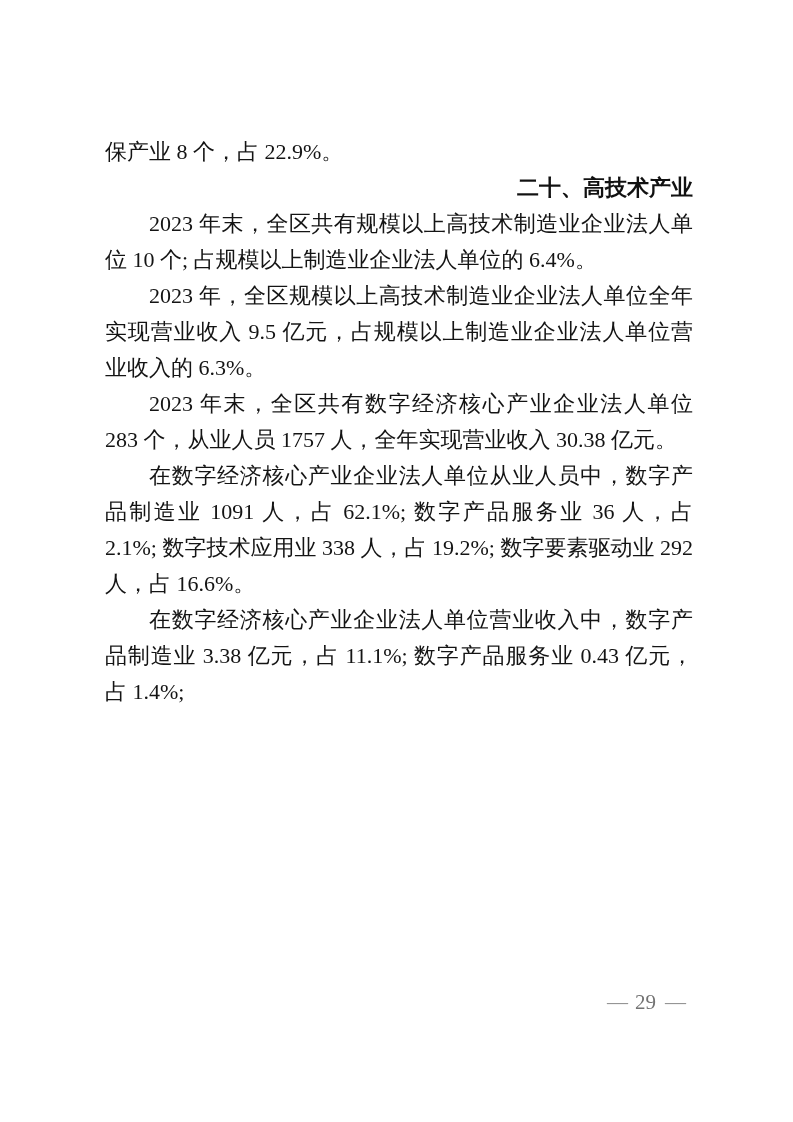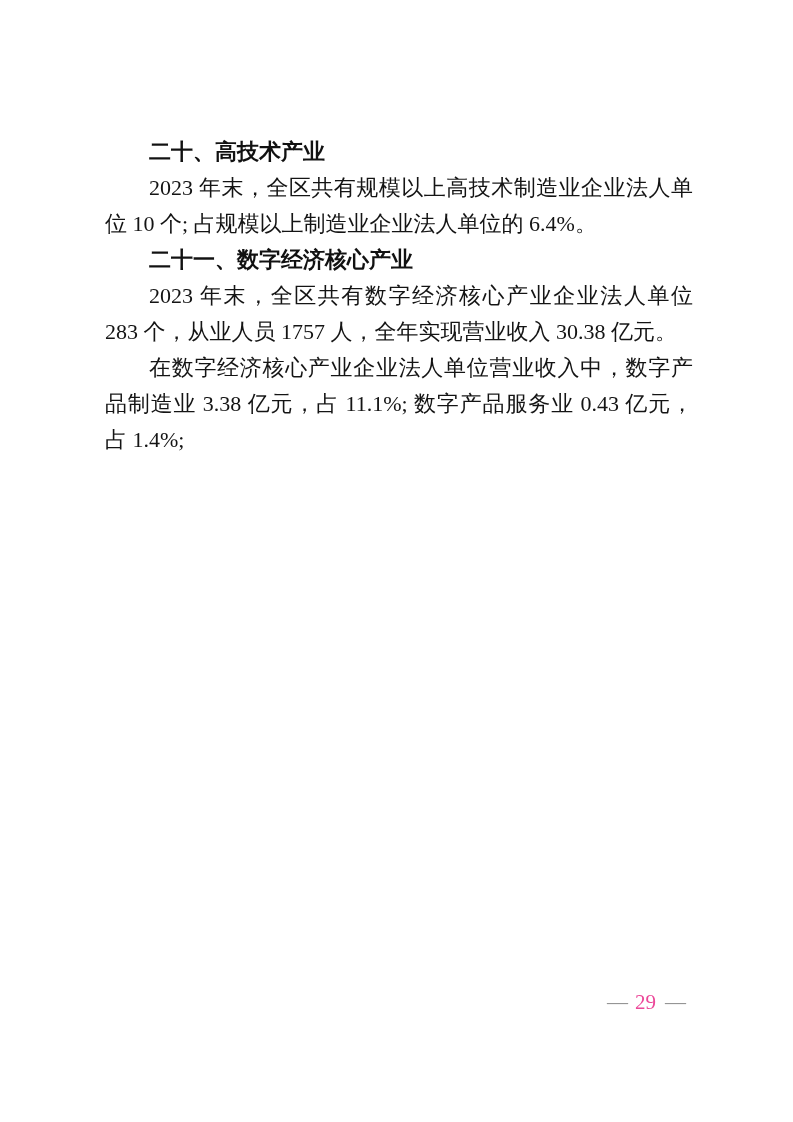--- a/index.html
+++ b/index.html
@@ -37,59 +37,61 @@
     text-indent: 0;
   }
   .section-heading {
     margin: 0;
     padding: 0;
     text-indent: 2em;
     font-size: 22px;
     line-height: 36px;
     font-weight: bold;
     font-family: "Liberation Sans", "DejaVu Sans", sans-serif;
-    text-align: left;
+    text-align: right;
     color: #111111;
   }
   .footer {
     position: absolute;
     top: 988px;
     right: 100px;
     font-size: 21px;
     line-height: 28px;
     color: #222222;
     white-space: nowrap;
   }
   .footer .dash {
     color: #8f8f8f;
     padding: 0 9px;
     letter-spacing: -2px;
   }
   .footer .num {
-    color: #ec4899;
+    color: #737373;
   }
 </style>
 </head>
 <body>
 
 <div class="page">
 
   <div class="content">
+    <p class="para para-continuation">保产业 8 个，占 22.9%。</p>
 
     <p class="section-heading">二十、高技术产业</p>
 
     <p class="para">2023 年末，全区共有规模以上高技术制造业企业法人单位 10 个; 占规模以上制造业企业法人单位的 6.4%。</p>
 
+    <p class="para">2023 年，全区规模以上高技术制造业企业法人单位全年实现营业收入 9.5 亿元，占规模以上制造业企业法人单位营业收入的 6.3%。</p>
 
 
-    <p class="section-heading">二十一、数字经济核心产业</p>
 
     <p class="para">2023 年末，全区共有数字经济核心产业企业法人单位 283 个，从业人员 1757 人，全年实现营业收入 30.38 亿元。</p>
 
 
+    <p class="para">在数字经济核心产业企业法人单位从业人员中，数字产品制造业 1091 人，占 62.1%; 数字产品服务业 36 人，占 2.1%; 数字技术应用业 338 人，占 19.2%; 数字要素驱动业 292 人，占 16.6%。</p>
 
     <p class="para">在数字经济核心产业企业法人单位营业收入中，数字产品制造业 3.38 亿元，占 11.1%; 数字产品服务业 0.43 亿元，占 1.4%;</p>
   </div>
 
   <div class="footer">
     <span class="dash">—</span><span class="num">29</span><span class="dash">—</span>
   </div>
 
 </div>
 

